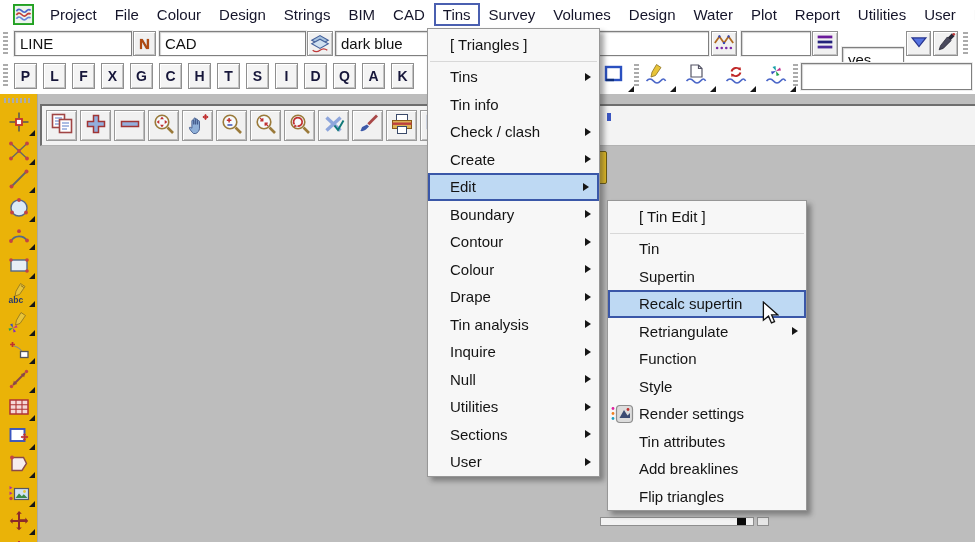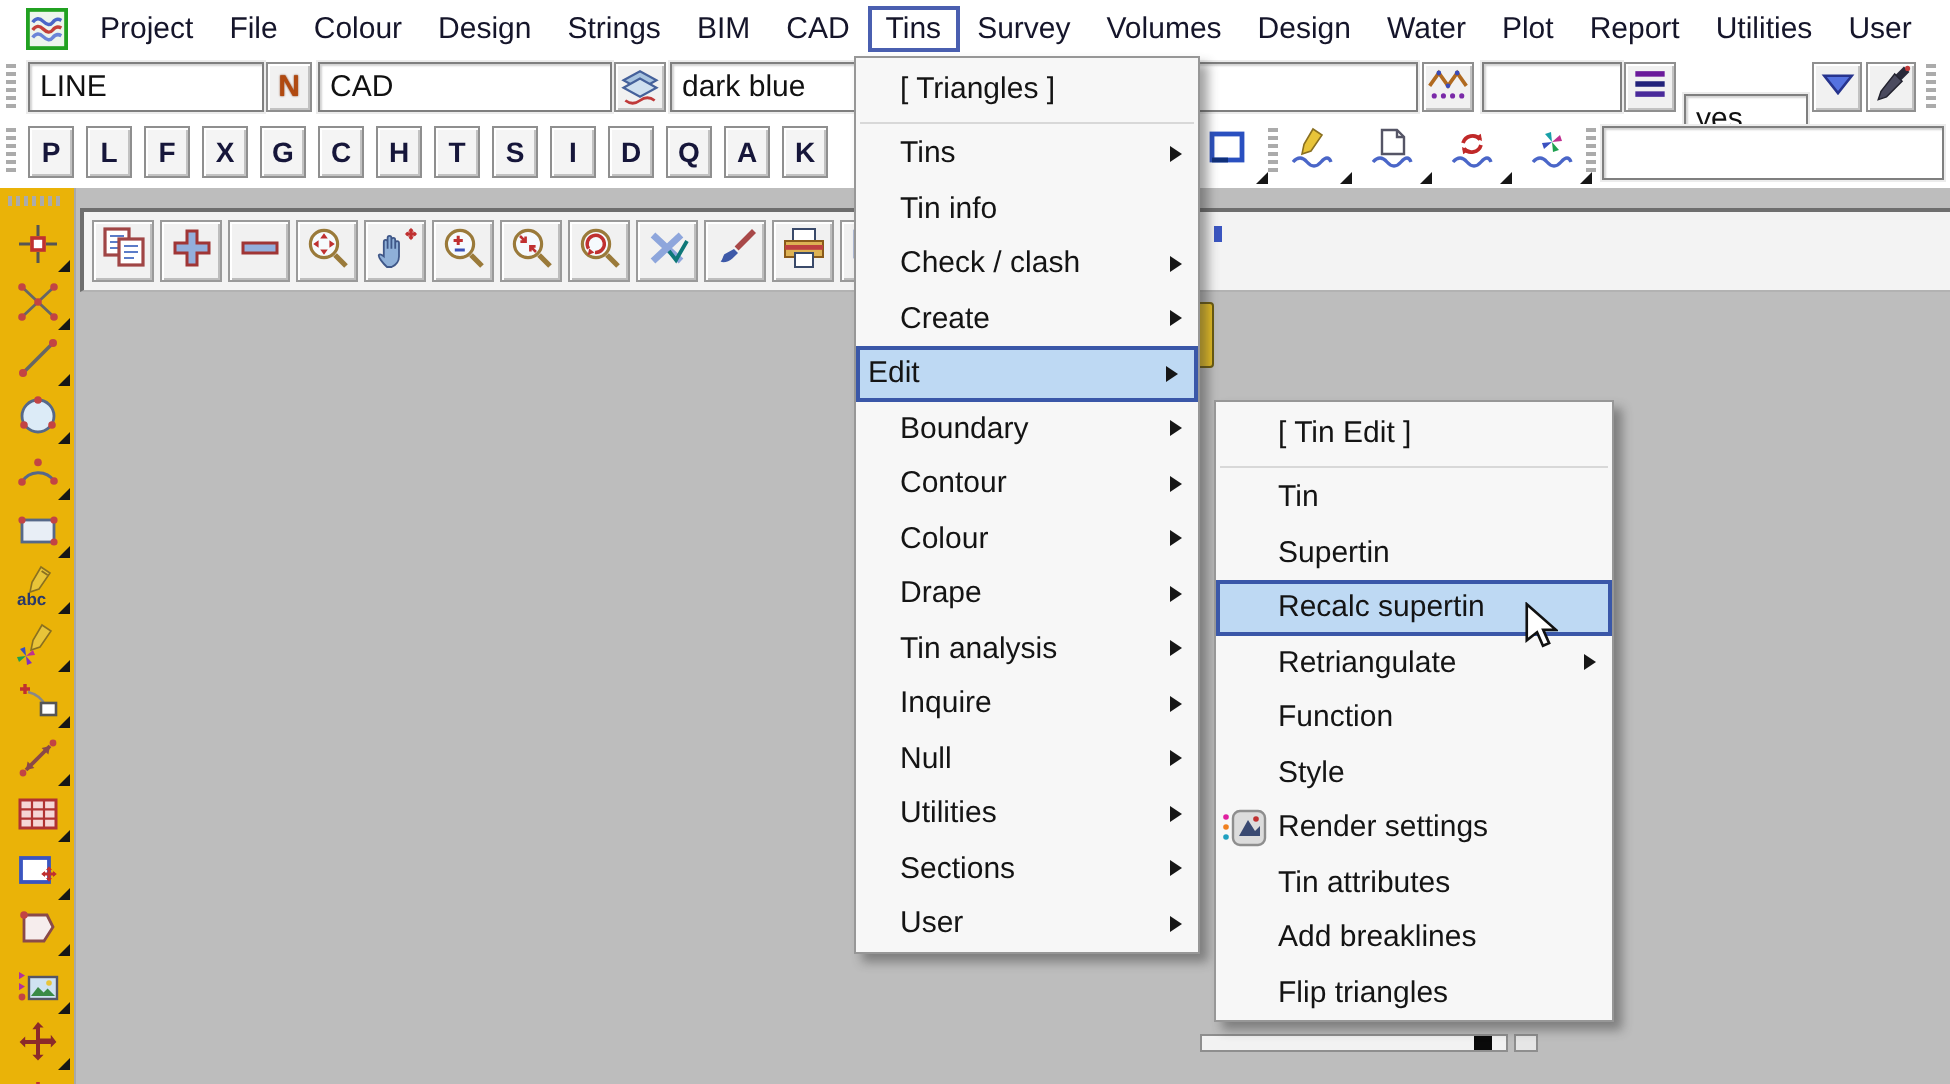--- a/index.html
+++ b/index.html
@@ -57,21 +57,21 @@
     box-shadow:4px 4px 5px rgba(50,50,50,.45)}
   #tins-menu{left:427px;top:28px;width:173px;z-index:50}
   #tinedit-menu{left:607px;top:200px;width:200px;z-index:60}
   .menu-title{height:31px;display:flex;align-items:center;padding-left:22px;font-size:15px;color:#141414}
   #tinedit-menu .menu-title{padding-left:31px}
   .menu-sep{height:1px;background:#d8d8d8;margin:1px 2px}
   .menu-item{height:27.5px;display:flex;align-items:center;padding-left:22px;
     font-size:15px;color:#141414;position:relative;cursor:default}
   #tinedit-menu .menu-item{padding-left:31px}
   .menu-item.hl{background:var(--menu-highlight-bg,#bed9f3);
-    border:2px solid var(--menu-highlight-border,#3a57a8);padding-left:4px}
+    border:2px solid var(--menu-highlight-border,#3a57a8);padding-left:20px}
   #tinedit-menu .menu-item.hl{padding-left:29px}
   .arrow{position:absolute;right:8px;top:50%;transform:translateY(-50%);width:0;height:0;
     border-left:6px solid #161616;border-top:4.5px solid transparent;border-bottom:4.5px solid transparent}
   .gutter-ic{position:absolute;left:3px;top:50%;transform:translateY(-50%);display:inline-flex}
   #cursor{position:absolute;left:762px;top:301px;z-index:100}
 </style>
 </head>
 <body>
 
 <div id="menubar">

